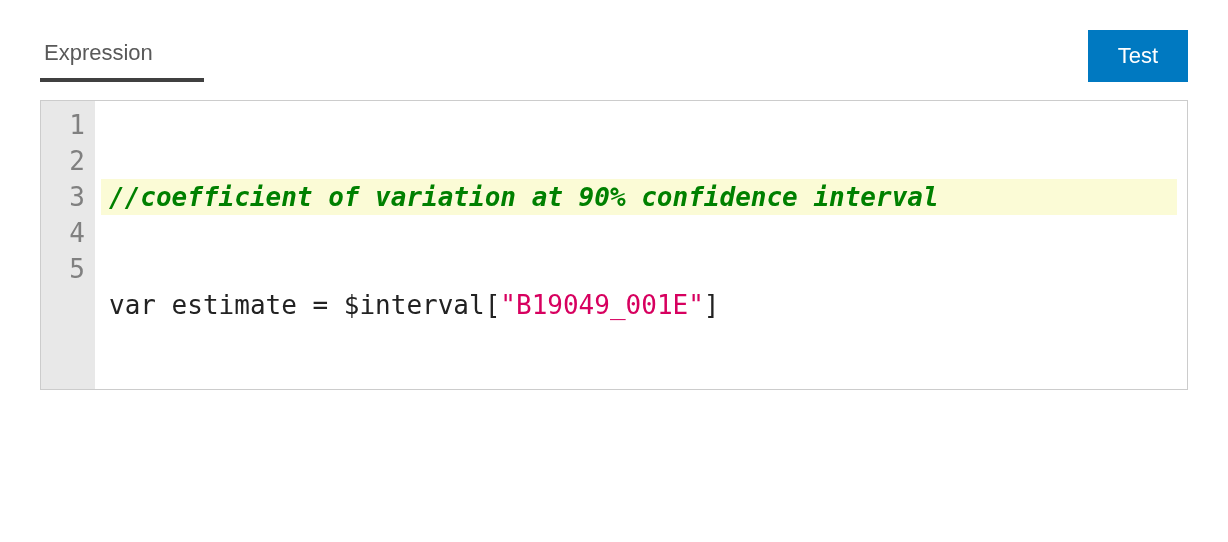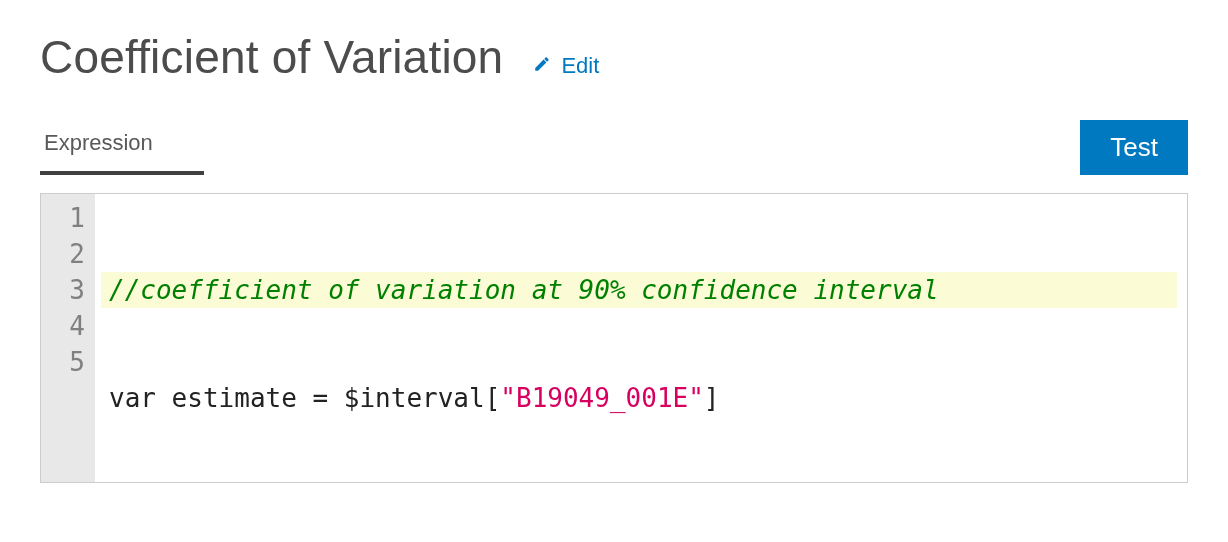--- a/index.html
+++ b/index.html
@@ -51,21 +51,21 @@
     font-size: 22px;
     color: #595959;
     padding: 10px 20px 12px 4px;
     width: 164px;
     border-bottom: 4px solid #404040;
     cursor: pointer;
   }
   .test-btn {
     background: #0079c1;
     color: #ffffff;
-    font-size: 26px;
+    font-size: 22px;
     border: none;
     padding: 12px 30px;
     cursor: pointer;
     font-family: inherit;
   }
   .editor {
     margin-top: 18px;
     border: 1px solid #cccccc;
     display: flex;
     font-family: "Consolas","Menlo","DejaVu Sans Mono",monospace;
@@ -91,41 +91,31 @@
   }
   .code-line {
     height: 36px;
     line-height: 36px;
     padding-left: 4px;
   }
   .hl-line {
     background: #fbfbd6;
     margin-left: -4px;
     padding-left: 8px;
+    font-weight: bold;
   }
   .tok-comment { color: #008000; font-style: italic; }
   .tok-plain   { color: #222222; }
   .tok-string  { color: #d7005f; }
 </style>
 </head>
 <body>
 
 <div class="page">
 
-  <div class="header-row">
-    <h1 class="page-title">Coefficient of Variation</h1>
-    <div class="edit-link">
-      <span>
-        <svg viewBox="0 0 16 16">
-            <path d="M2 11.5V14h2.5l7.4-7.4-2.5-2.5L2 11.5zM13.7 4.8c.3-.3.3-.7 0-1l-1.5-1.5c-.3-.3-.7-.3-1 0l-1.2 1.2 2.5 2.5 1.2-1.2z"></path>
-          </svg>
-      </span>
-      <span>Edit</span>
-    </div>
-  </div>
 
   <div class="bar-row">
     <div class="tabs">
       <div class="tab">Expression</div>
     </div>
     <button class="test-btn">Test</button>
   </div>
 
   <div class="editor">
     <div class="gutter">

